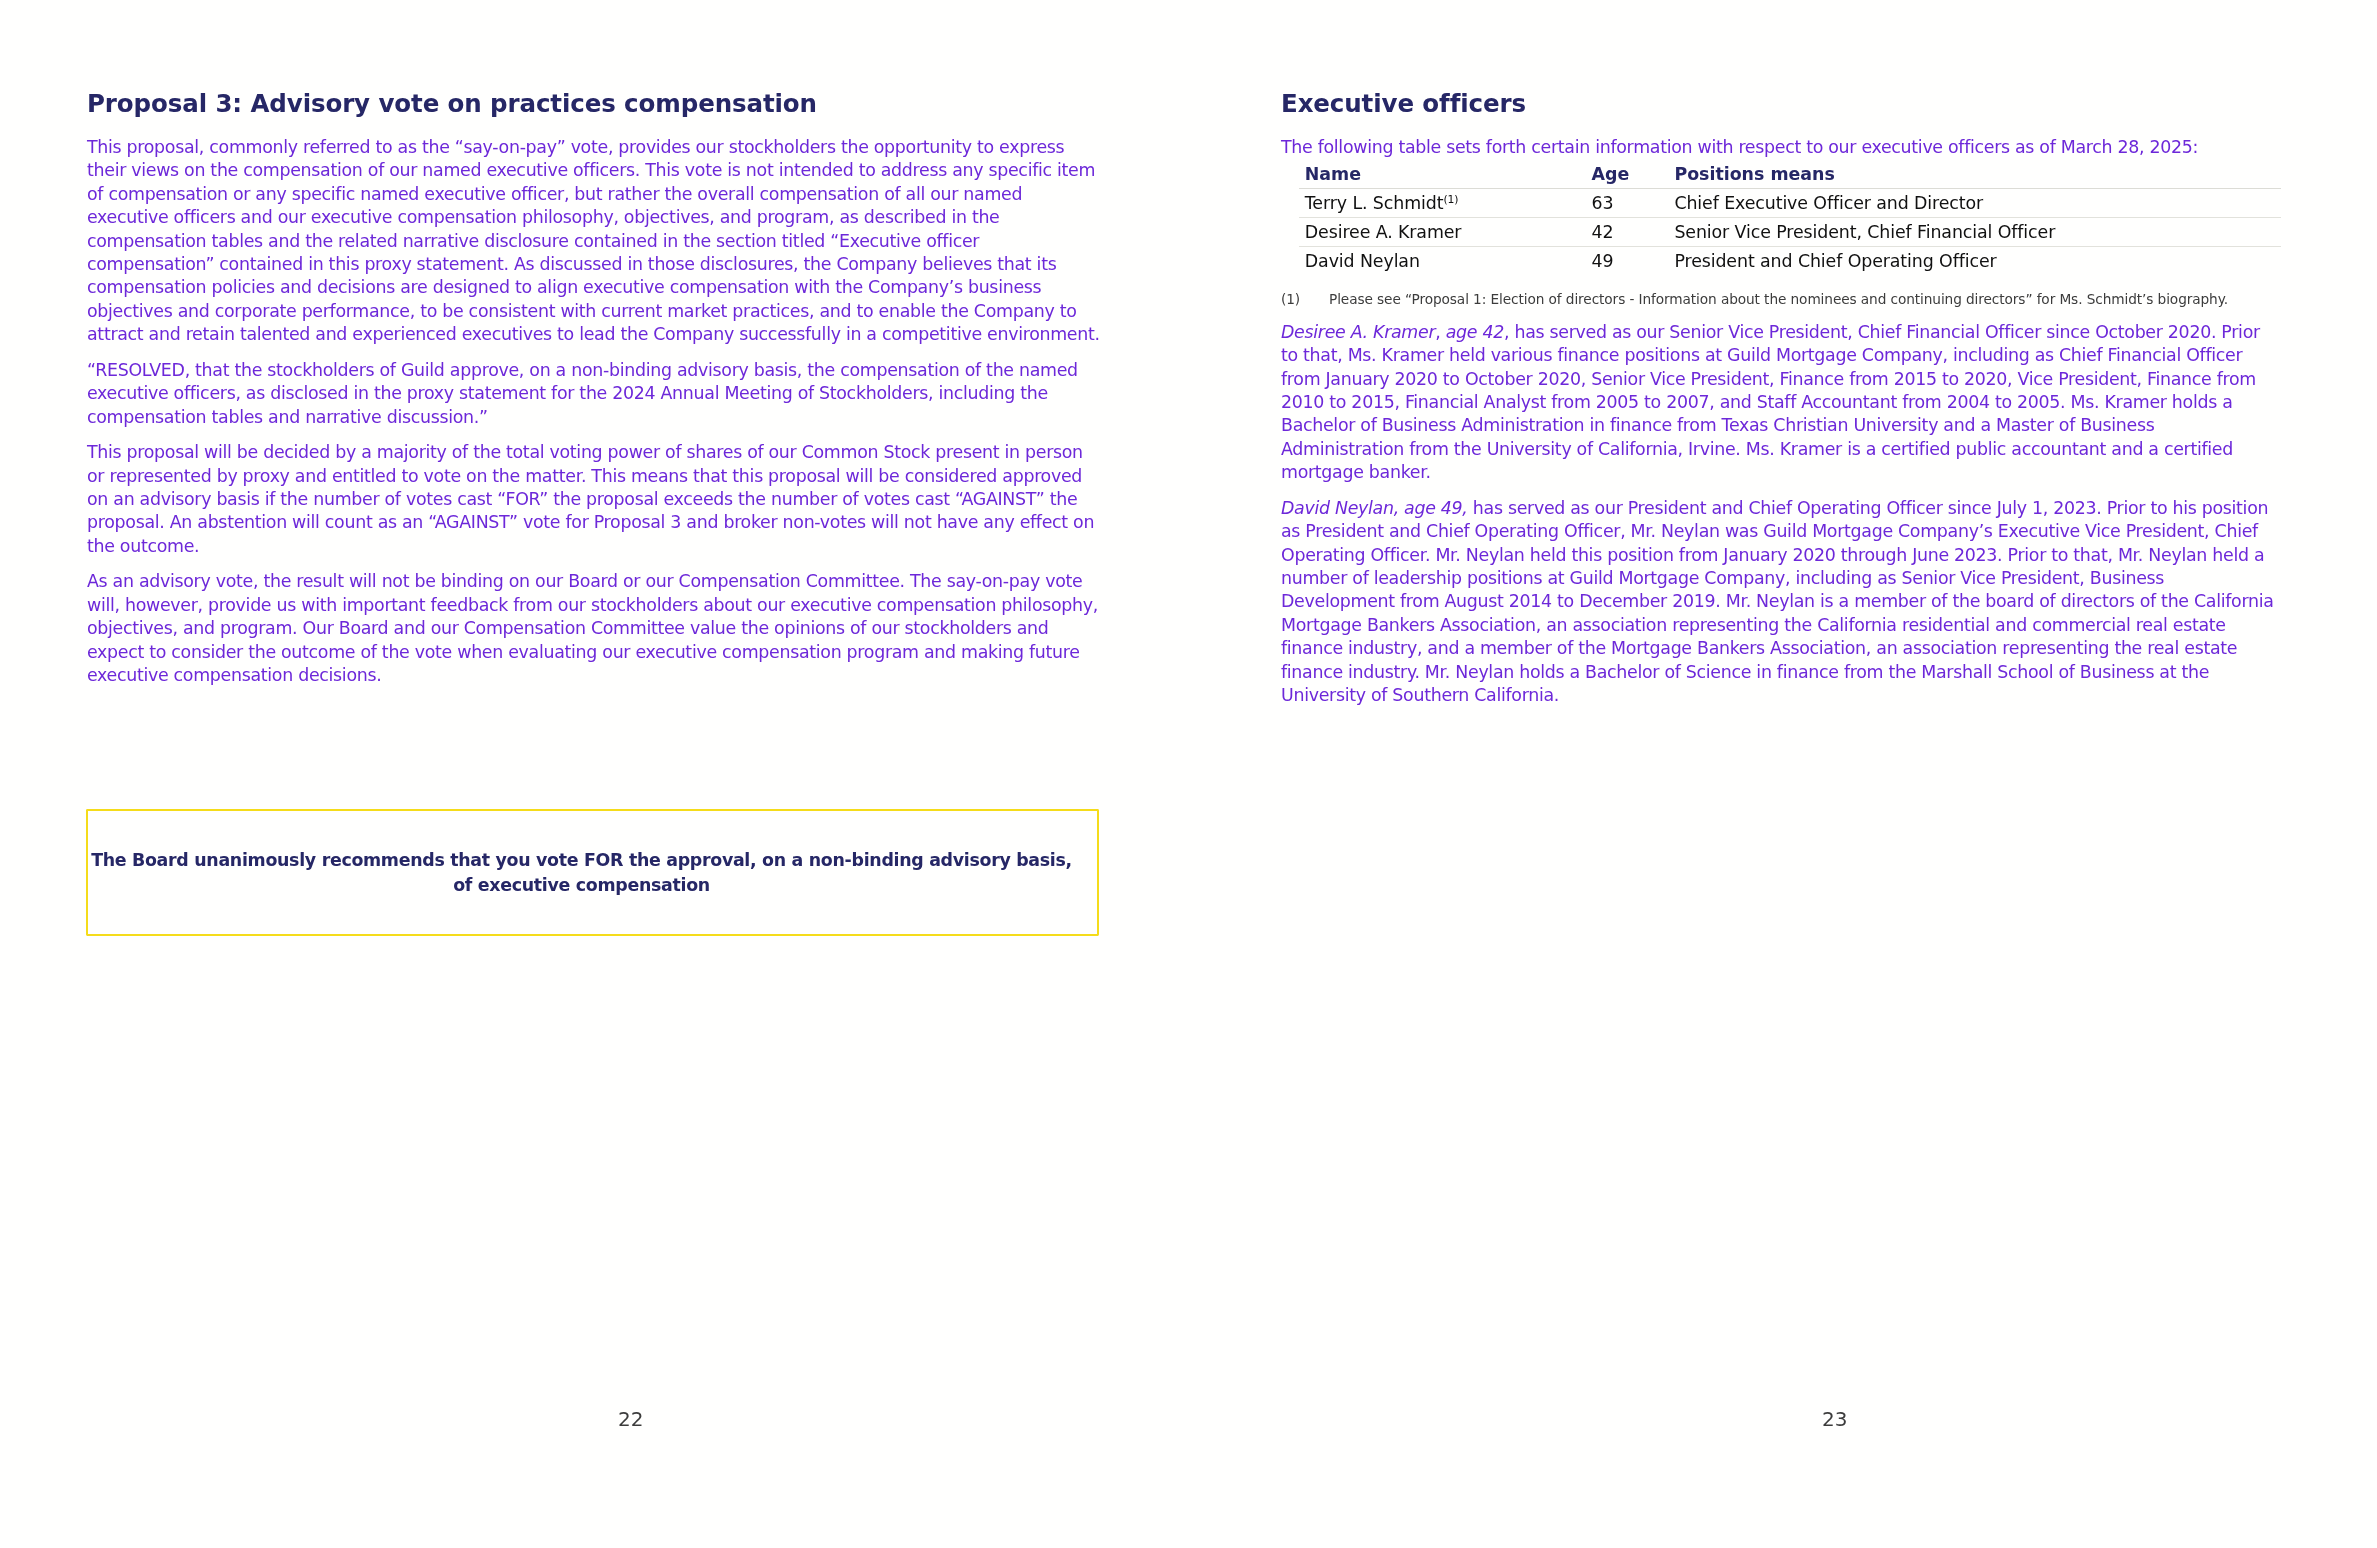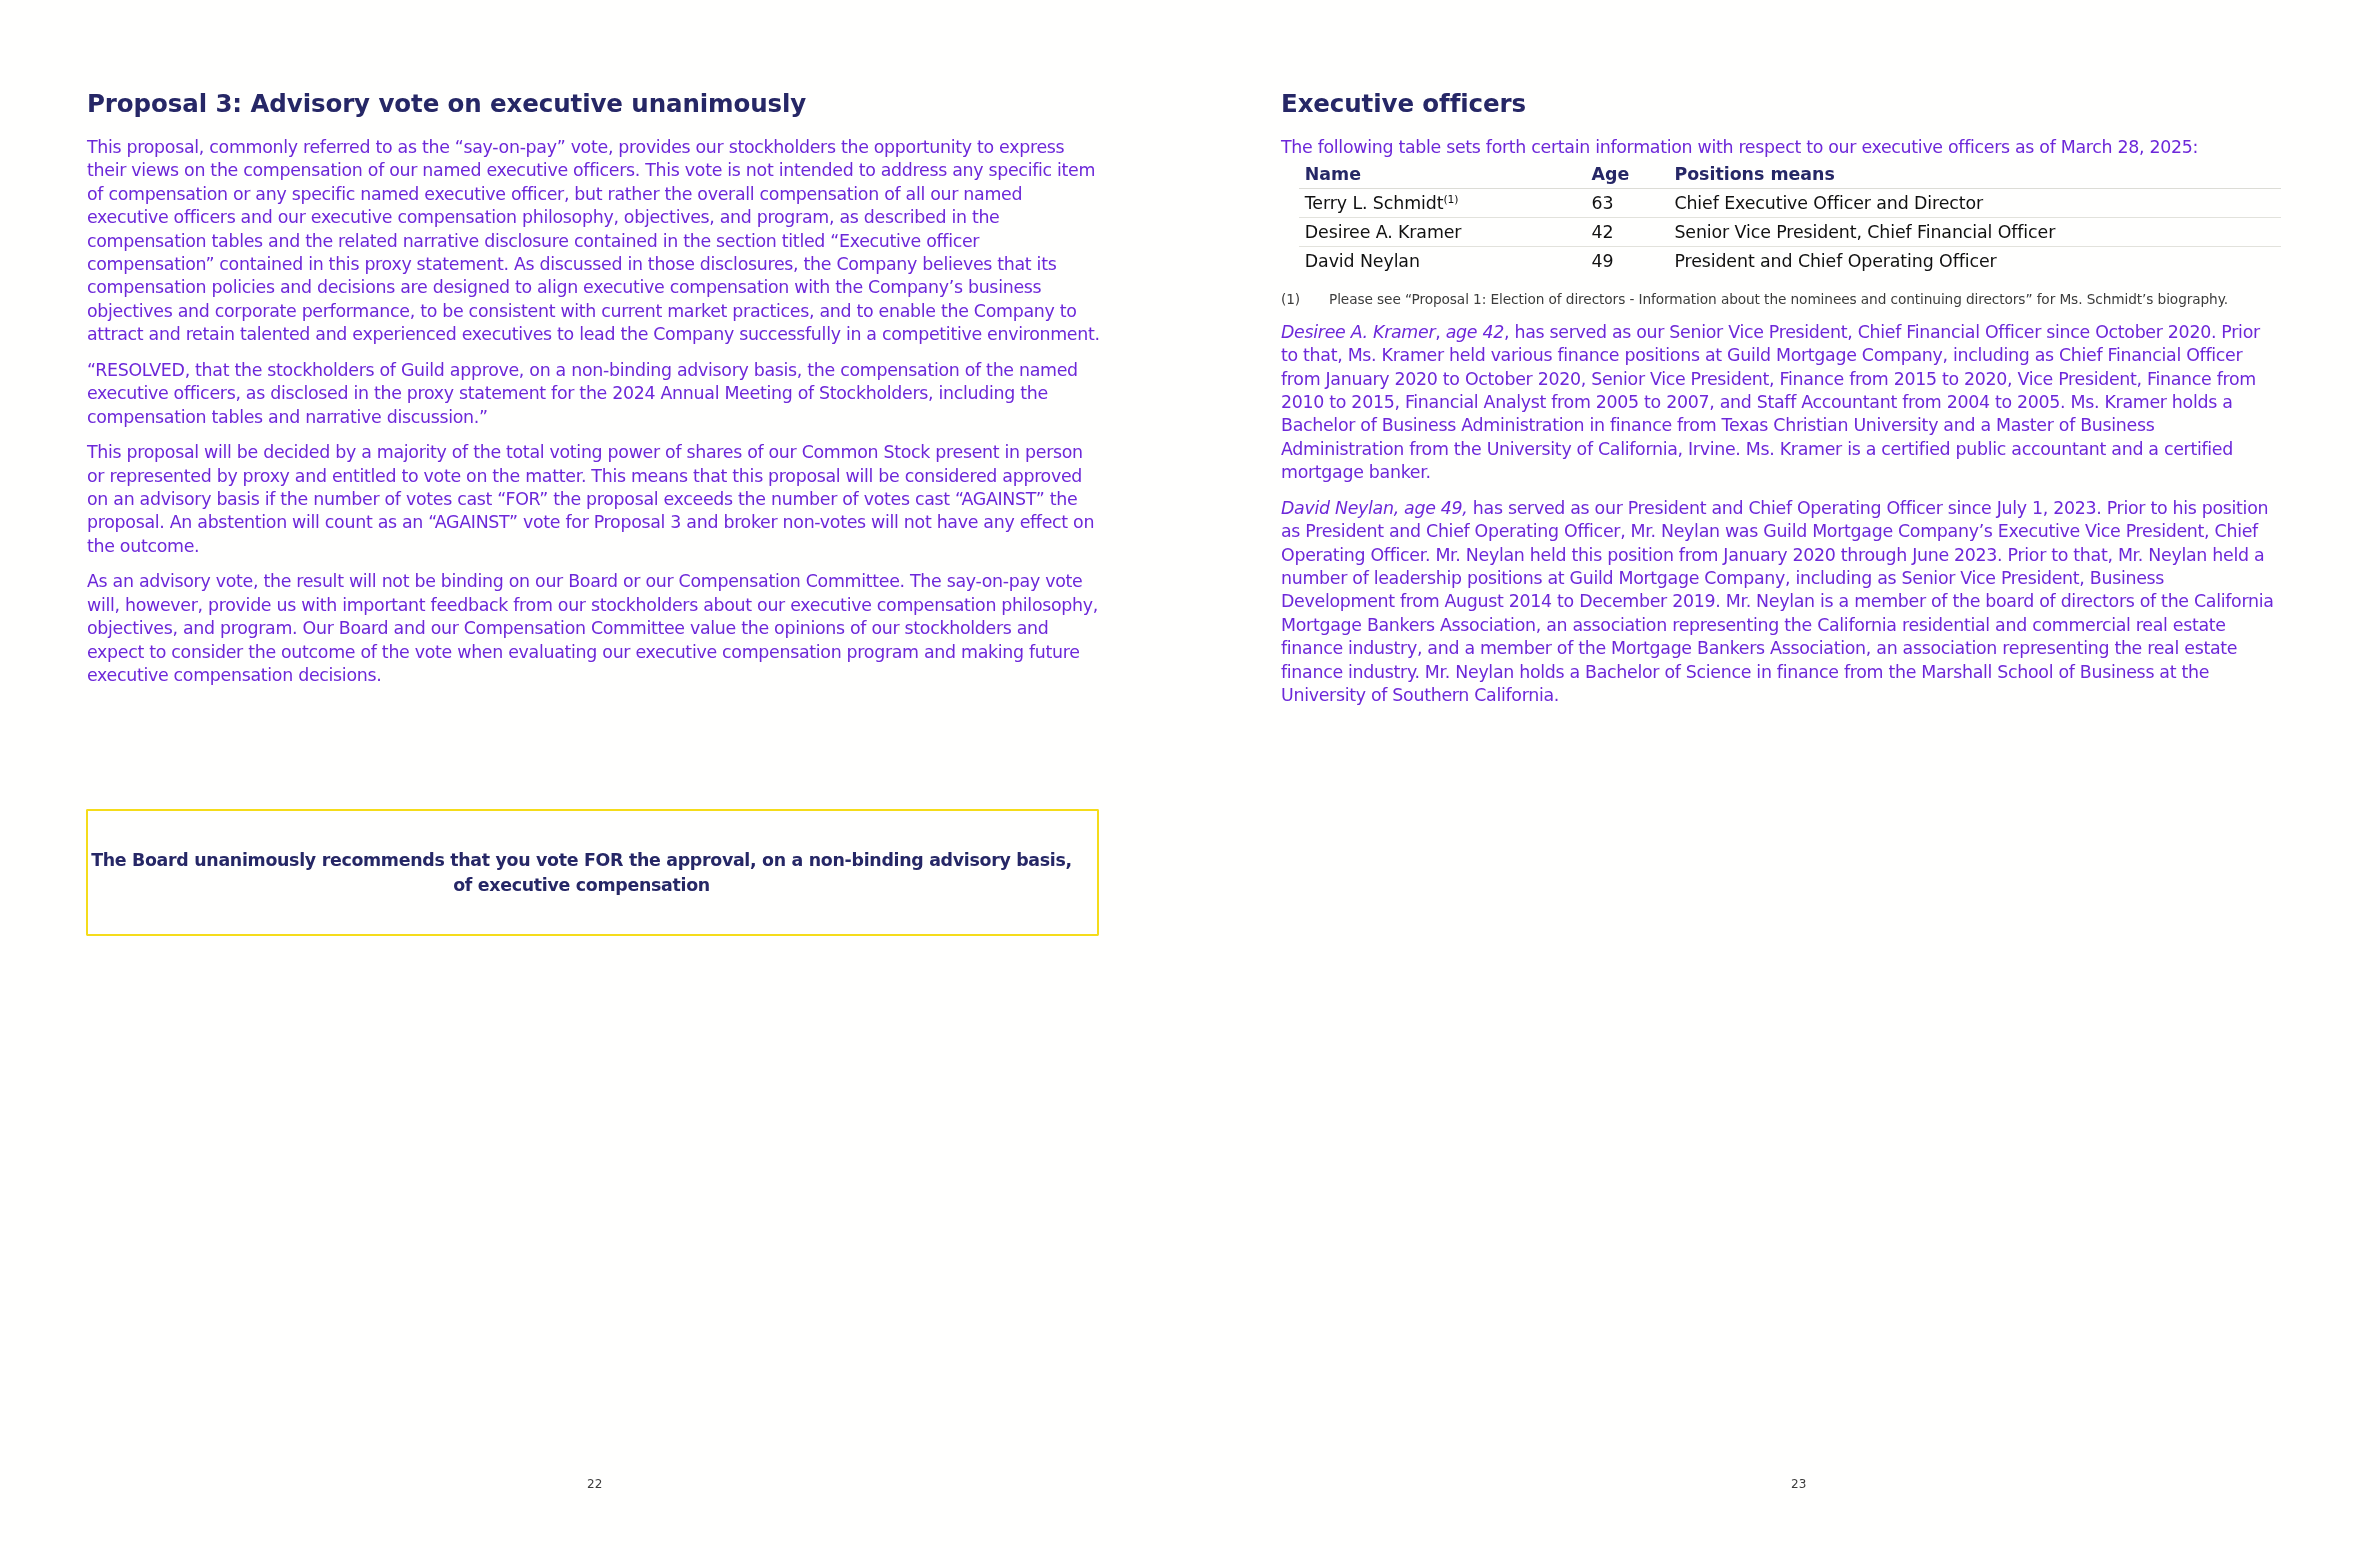--- a/index.html
+++ b/index.html
@@ -55,31 +55,31 @@
     .c-age { width: 77px; }
     sup.fn { font-size: 10.8px; vertical-align: top; position: relative; top: -2.9px; }
     .footnote {
       display: flex; font-size: 13.7px; line-height: 18px; color: #3c3c3c;
       margin: 0 0 13px 0; letter-spacing: -0.1px;
     }
     .footnote-mark { width: 48px; flex: none; }
     .footnote-text { flex: 1; padding-right: 14.4px; }
     em { font-style: italic; }
     .page-number {
-      position: absolute; top: 1477px; font-size: 12px; color: #3c3c3c;
+      position: absolute; top: 1407px; font-size: 20px; color: #3c3c3c; margin-left: 31px;
     }
     .pn-left { left: 587px; }
     .pn-right { left: 602px; }
   </style>
 </head>
 <body>
 
 <div class="page page-left">
   <div class="col col-left">
-    <h1 class="heading">Proposal 3: Advisory vote on executive unanimously</h1>
+    <h1 class="heading">Proposal 3: Advisory vote on practices compensation</h1>
     <p class="body">This proposal, commonly referred to as the “say-on-pay” vote, provides our stockholders the opportunity to express their views on the compensation of our named executive officers. This vote is not intended to address any specific item of compensation or any specific named executive officer, but rather the overall compensation of all our named executive officers and our executive compensation philosophy, objectives, and program, as described in the compensation tables and the related narrative disclosure contained in the section titled “Executive officer compensation” contained in this proxy statement. As discussed in those disclosures, the Company believes that its compensation policies and decisions are designed to align executive compensation with the Company’s business objectives and corporate performance, to be consistent with current market practices, and to enable the Company to attract and retain talented and experienced executives to lead the Company successfully in a competitive environment.</p>
     <p class="body">“RESOLVED, that the stockholders of Guild approve, on a non-binding advisory basis, the compensation of the named executive officers, as disclosed in the proxy statement for the 2024 Annual Meeting of Stockholders, including the compensation tables and narrative discussion.”</p>
     <p class="body">This proposal will be decided by a majority of the total voting power of shares of our Common Stock present in person or represented by proxy and entitled to vote on the matter. This means that this proposal will be considered approved on an advisory basis if the number of votes cast “FOR” the proposal exceeds the number of votes cast “AGAINST” the proposal. An abstention will count as an “AGAINST” vote for Proposal 3 and broker non-votes will not have any effect on the outcome.</p>
     <p class="body">As an advisory vote, the result will not be binding on our Board or our Compensation Committee. The say-on-pay vote will, however, provide us with important feedback from our stockholders about our executive compensation philosophy, objectives, and program. Our Board and our Compensation Committee value the opinions of our stockholders and expect to consider the outcome of the vote when evaluating our executive compensation program and making future executive compensation decisions.</p>
   </div>
   <div class="callout">
     <div class="callout-text">The Board unanimously recommends that you vote FOR the approval, on a non-binding advisory basis, of executive compensation</div>
   </div>
   <div class="page-number pn-left">22</div>
 </div>

